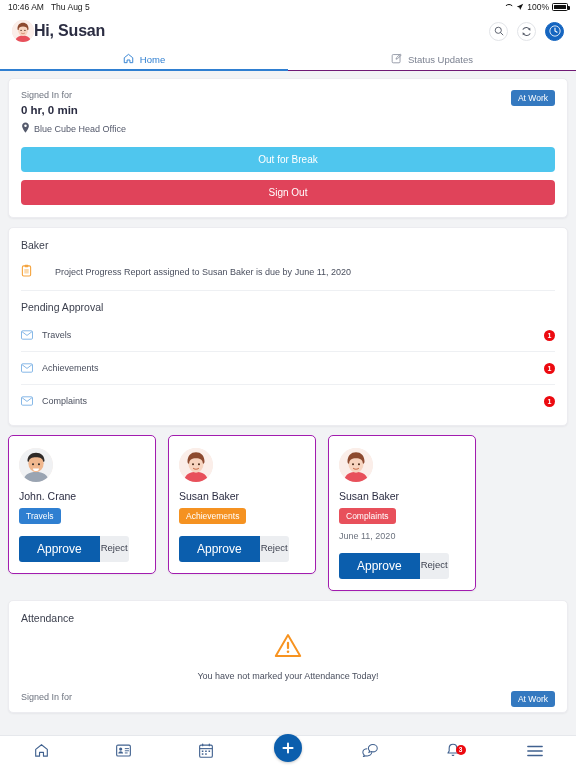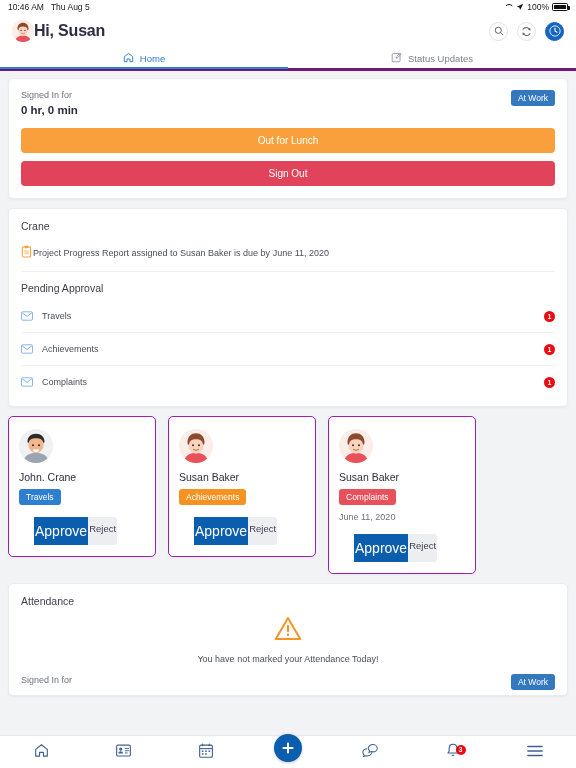--- a/index.html
+++ b/index.html
@@ -43,21 +43,21 @@
   }
   .greeting { font-size:16px; font-weight:bold; color:#2b2d42; margin-left:0; letter-spacing:-.2px; }
   .hdr-actions { margin-left:auto; display:flex; align-items:center; gap:9px; }
   .hdr-btn {
     width:19px; height:19px; border-radius:50%; border:1px solid #e2e4e8;
     background:#fff; display:flex; align-items:center; justify-content:center;
   }
   .hdr-btn.filled { background:#1565c0; border-color:#1565c0; }
 
   
-  .tabs { background:#fff; display:flex; height:23px; border-bottom:3px solid #701a75; flex:0 0 auto; }
+  .tabs { background:#fff; display:flex; height:23px; border-bottom:1px solid #701a75; flex:0 0 auto; }
   .tab { flex:1; display:flex; align-items:center; justify-content:center; gap:6px; font-size:9.5px; color:#7b8190; position:relative; }
   .tab.active { color:#2f7fd1; }
   .tab.active::after { content:""; position:absolute; left:0; right:0; bottom:-1px; height:2px; background:#2f7fd1; }
 
   
   .body { flex:1 1 auto; overflow:hidden; padding: 7px 8px 0 8px; }
   .card {
     background:#fff; border-radius:5px; border:1px solid #ececf0;
     box-shadow: 0 1px 2px rgba(20,20,40,.05); margin-bottom: 9px;
   }
@@ -77,21 +77,21 @@
     justify-content:center; color:#fff; font-size:10px; border:none;
   }
   .abtn.lunch { background:#f9a03c; }
   .abtn.break { background:#4fc6ee; }
   .abtn.extra { background:#6ccf96; margin-top:8px; width:100%; }
   .abtn.signout { background:#e0435a; margin-top:8px; width:100%; }
 
   
   .alerts-card { padding: 11px 12px 8px 12px; }
   .sec-title { font-size:10.5px; color:#3b3f4d; margin-bottom:9px; }
-  .alert-row { display:flex; align-items:center; gap:1px; padding: 3px 0 9px 0; border-bottom:1px solid #eef0f3; }
+  .alert-row { display:flex; align-items:center; gap:23px; padding: 3px 0 9px 0; border-bottom:1px solid #eef0f3; }
   .alert-text { font-size:9px; color:#4a4f5e; }
   .pending-title { font-size:10.5px; color:#3b3f4d; margin:10px 0 6px 0; }
   .pend-row { display:flex; align-items:center; gap:9px; padding:7px 0; border-bottom:1px solid #eef0f3; }
   .pend-row:last-child { border-bottom:none; }
   .pend-label { font-size:9px; color:#4a4f5e; }
   .count-dot {
     margin-left:auto; width:11px; height:11px; border-radius:50%; background:#ec0a10;
     color:#fff; font-size:7px; font-weight:bold; display:flex; align-items:center; justify-content:center;
   }
 
@@ -102,21 +102,21 @@
     box-shadow:0 1px 2px rgba(20,20,40,.05); padding: 12px 10px 11px 10px;
   }
   .appr-avatar { width:34px; height:34px; border-radius:50%; overflow:hidden; background:#f6ece7; }
   .appr-name { font-size:10.5px; color:#2b2d42; margin-top:8px; }
   .chip { display:inline-block; font-size:8.5px; color:#fff; padding:3px 7px; border-radius:3px; margin-top:6px; }
   .chip.travels { background:#2f7fd1; }
   .chip.achievements { background:#f59221; }
   .chip.complaints { background:#e8505b; }
   .appr-date { font-size:9px; color:#6d737f; margin-top:7px; }
   .appr-actions { display:flex; margin-top:12px; border-radius:3px; overflow:hidden; width:fit-content; }
-  .ap-approve { background:#0b5ead; color:#fff; font-size:14px; padding:6px 1px;margin-left:15px; }
+  .ap-approve { background:#0b5ead; color:#fff; font-size:12px; padding:6px 18px; }
   .ap-reject { background:#eceef1; color:#3b3f4d; font-size:9.5px; padding:6px 1px; }
 
   
   .att-card { padding: 11px 12px 10px 12px; position:relative; }
   .att-warn { display:flex; flex-direction:column; align-items:center; margin-top:8px; }
   .att-msg { font-size:9px; color:#4a4f5e; margin-top:9px; }
   .att-bottom { margin-top:11px; position:relative; }
   .att-badge {
     position:absolute; right:0; top:-1px; background:#3479c0; color:#fff;
     font-size:8.5px; padding:3px 7px; border-radius:3px;
@@ -220,28 +220,37 @@
       <span>Status Updates</span>
     </div>
   </div>
 
   <div class="body">
 
     <div class="card signin-card">
       <div class="atwork-badge">At Work</div>
       <div class="lbl-small">Signed In for</div>
       <div class="big-time">0 hr, 0 min</div>
+      <div class="loc-row">
+        <span>
+          <svg width="9" height="11" viewBox="0 0 10 13">
+              <path d="M5 .6C2.8.6 1 2.4 1 4.6c0 3 4 7.8 4 7.8s4-4.8 4-7.8c0-2.2-1.8-4-4-4z" fill="#54596b"></path>
+              <circle cx="5" cy="4.5" r="1.5" fill="#fff"></circle>
+            </svg>
+        </span>
+        <span>Blue Cube Head Office</span>
+      </div>
       <div class="btn-row">
-        <div class="abtn lunch">Out for Lunch</div>
+        <div class="abtn break">Out for Break</div>
       </div>
       <div class="abtn signout">Sign Out</div>
     </div>
 
     <div class="card alerts-card">
-      <div class="sec-title">Crane</div>
+      <div class="sec-title">Baker</div>
       <div class="alert-row">
         <span>
           <svg width="11" height="13" viewBox="0 0 12 14">
               <rect x="1.5" y="2" width="9" height="11" rx="1.4" fill="none" stroke="#f5a33c" stroke-width="1.2"></rect>
               <rect x="4" y="0.8" width="4" height="2.6" rx="0.8" fill="#f5a33c"></rect>
               <rect x="3.6" y="5.4" width="4.8" height="5" rx="0.6" fill="#fbd9ab"></rect>
             </svg>
         </span>
         <span class="alert-text">Project Progress Report assigned to Susan Baker is due by June 11, 2020</span>
       </div>

